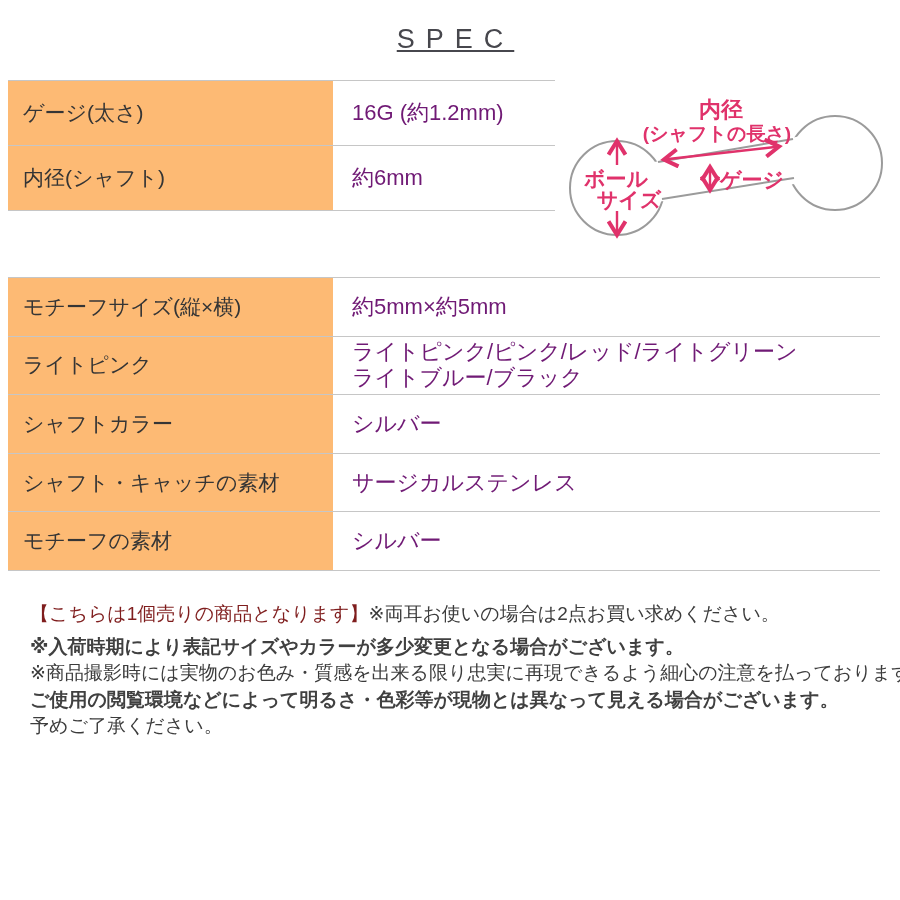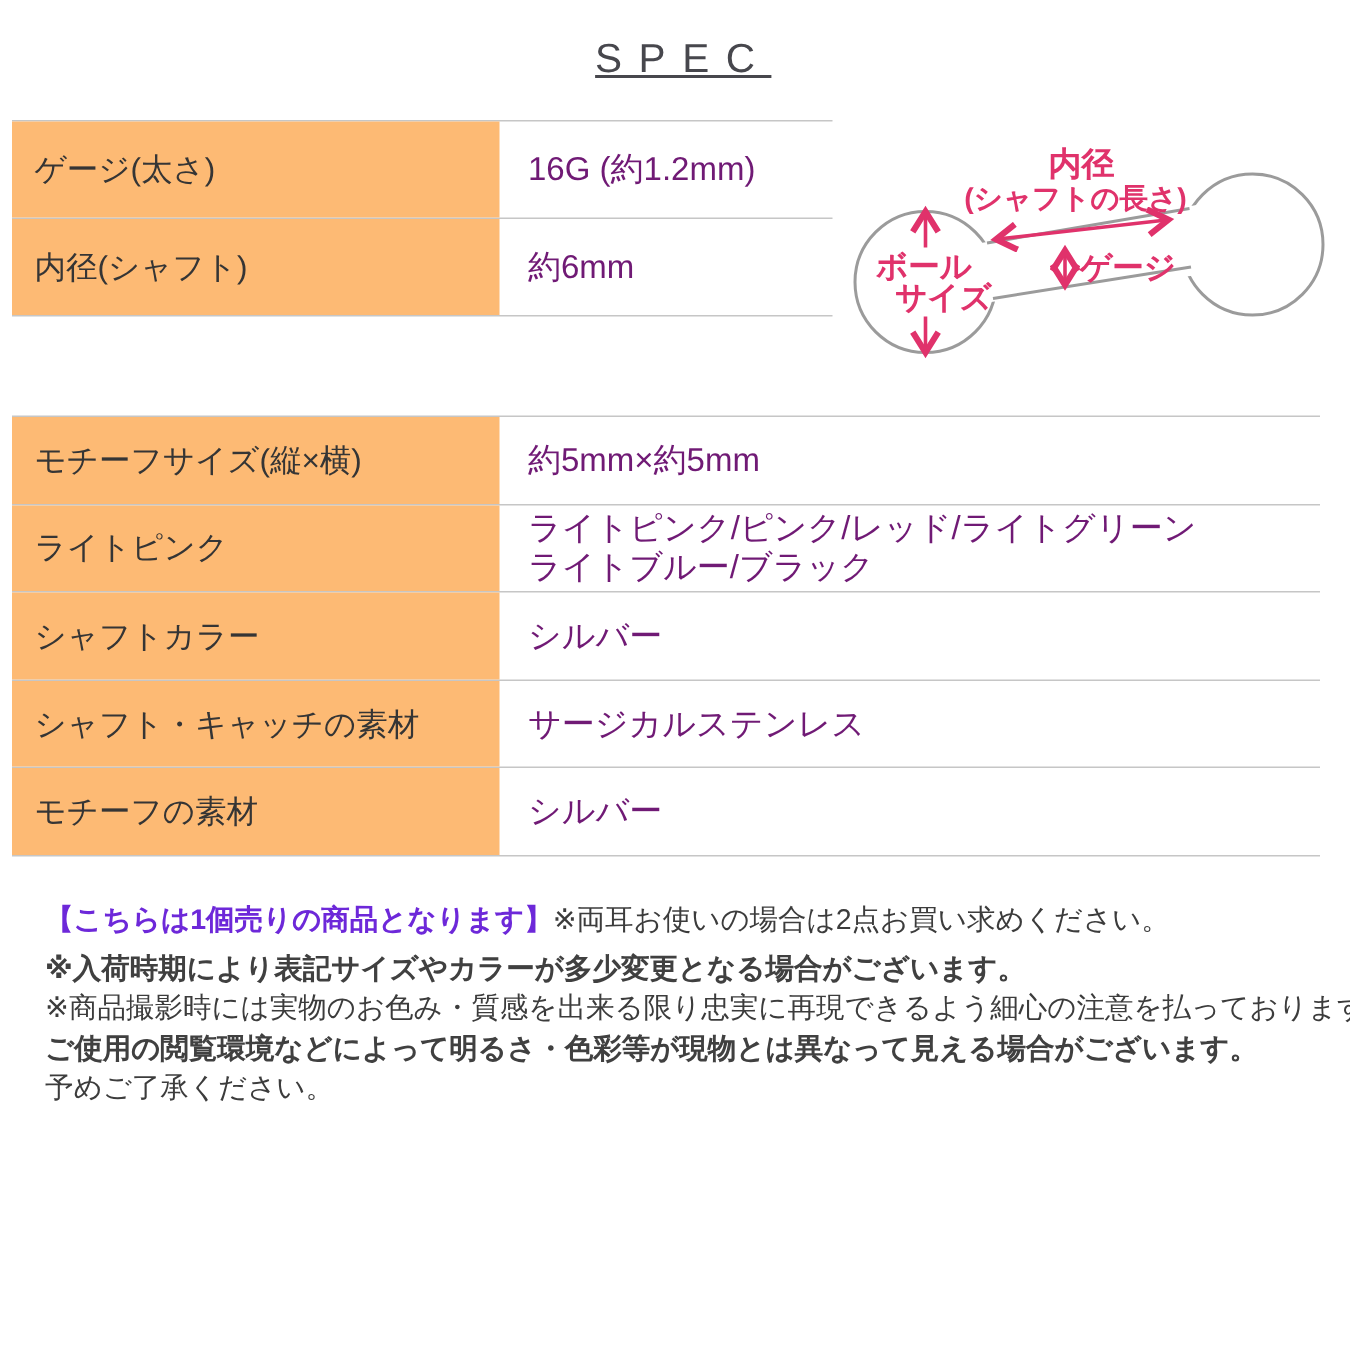--- a/index.html
+++ b/index.html
@@ -29,21 +29,21 @@
   #table-bottom .row{height:58.6px;}
   
   .diagram{position:absolute;left:556px;top:88px;width:336px;height:168px;}
   .diagram text{fill:#e0326b;font-weight:bold;font-family:"Liberation Sans","DejaVu Sans",sans-serif;}
   
   .notes{position:absolute;left:30px;top:601px;width:860px;font-size:19px;color:#3c3c3c;}
   .notes .line1{display:flex;line-height:26px;margin:0 0 7px 0;white-space:nowrap;}
   .notes .line1 .pink-strong{flex:0 0 320px;}
   .notes p{margin:0;line-height:26.4px;white-space:nowrap;}
   .pink{color:#404040;font-weight:bold;}
-  .pink-strong{color:#6d28d9;font-weight:bold;}
+  .pink-strong{color:#7f1d1d;font-weight:normal;}
 </style>
 </head>
 <body>
 
 <div class="title">SPEC</div>
 
 <div class="spec-table" id="table-top">
   <div class="row">
     <div class="label-cell">ゲージ(太さ)</div>
     <div class="value-cell">

